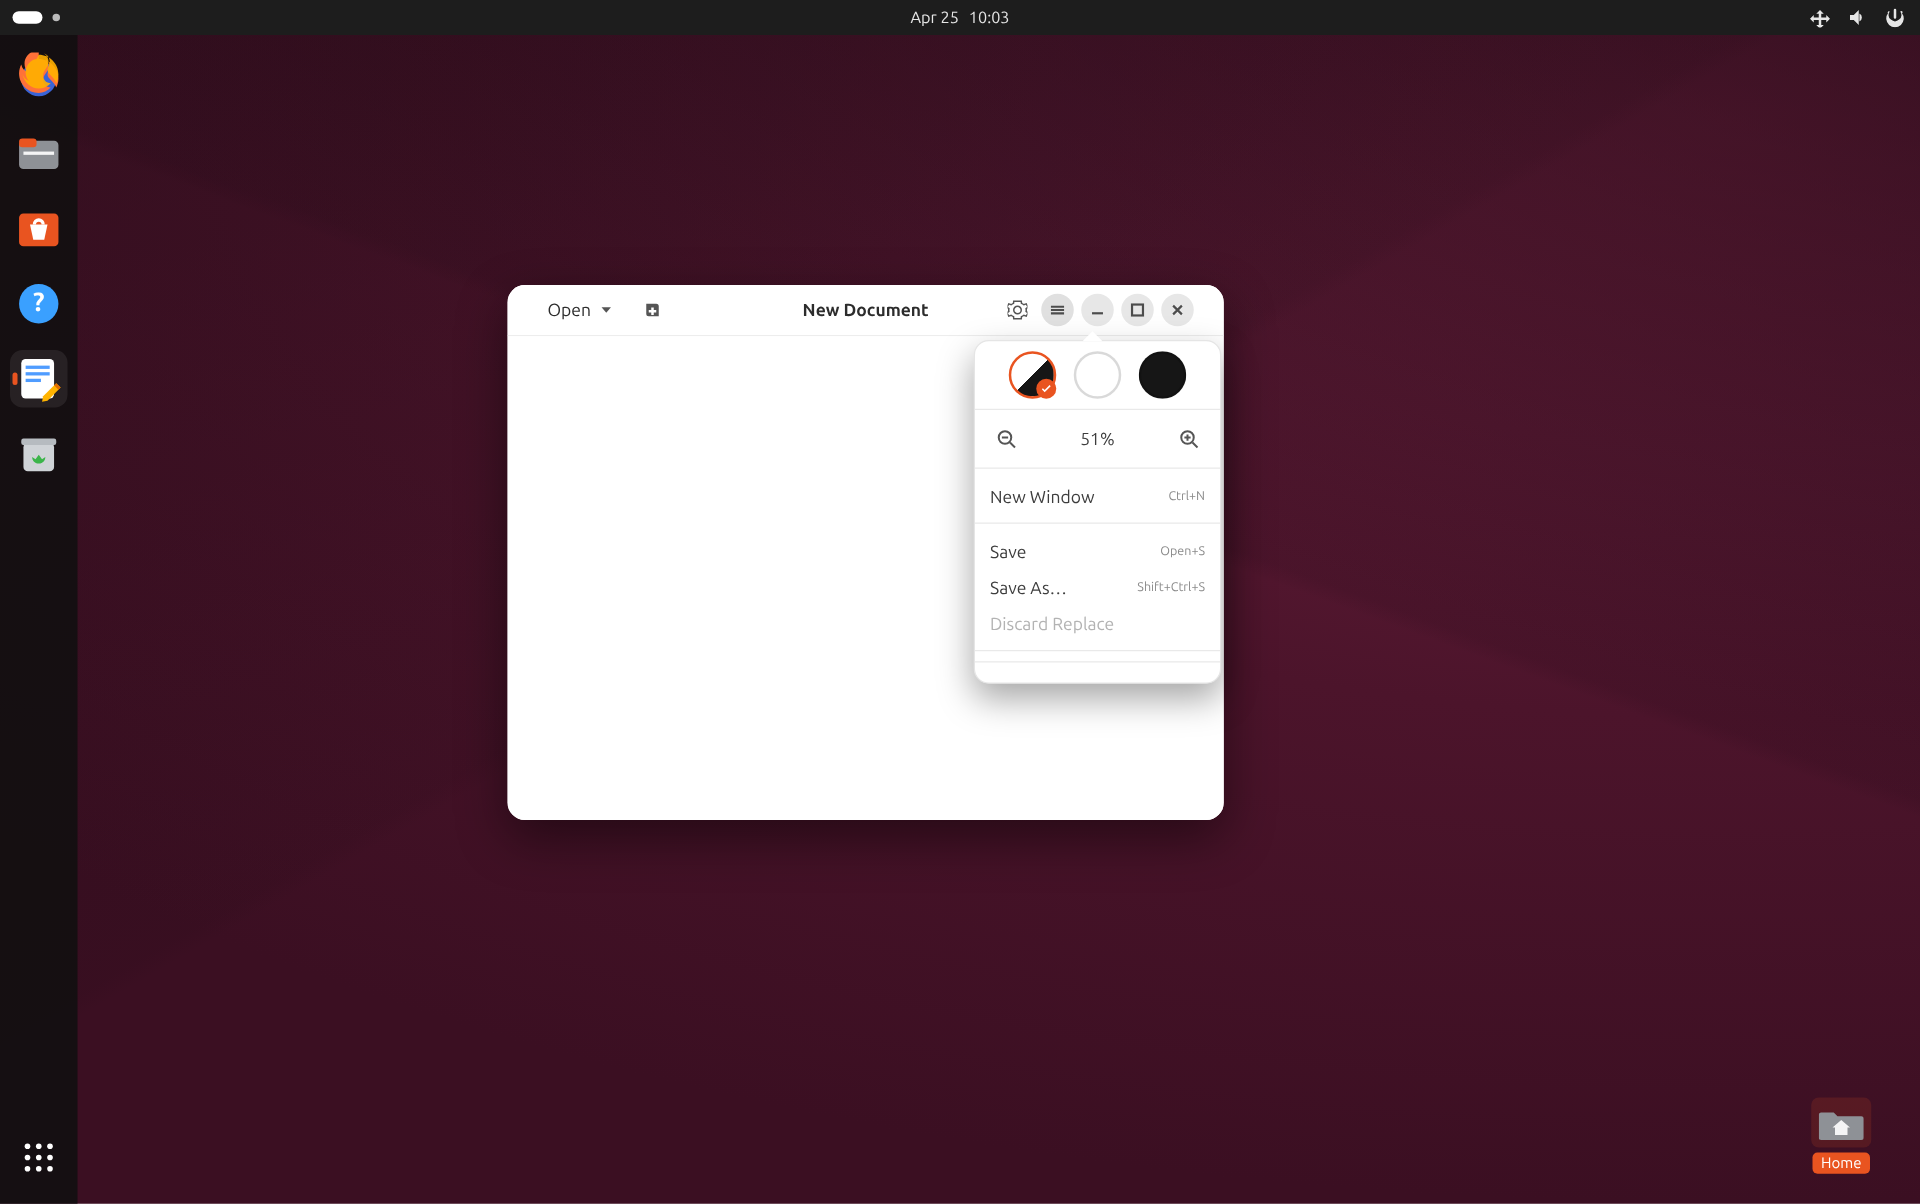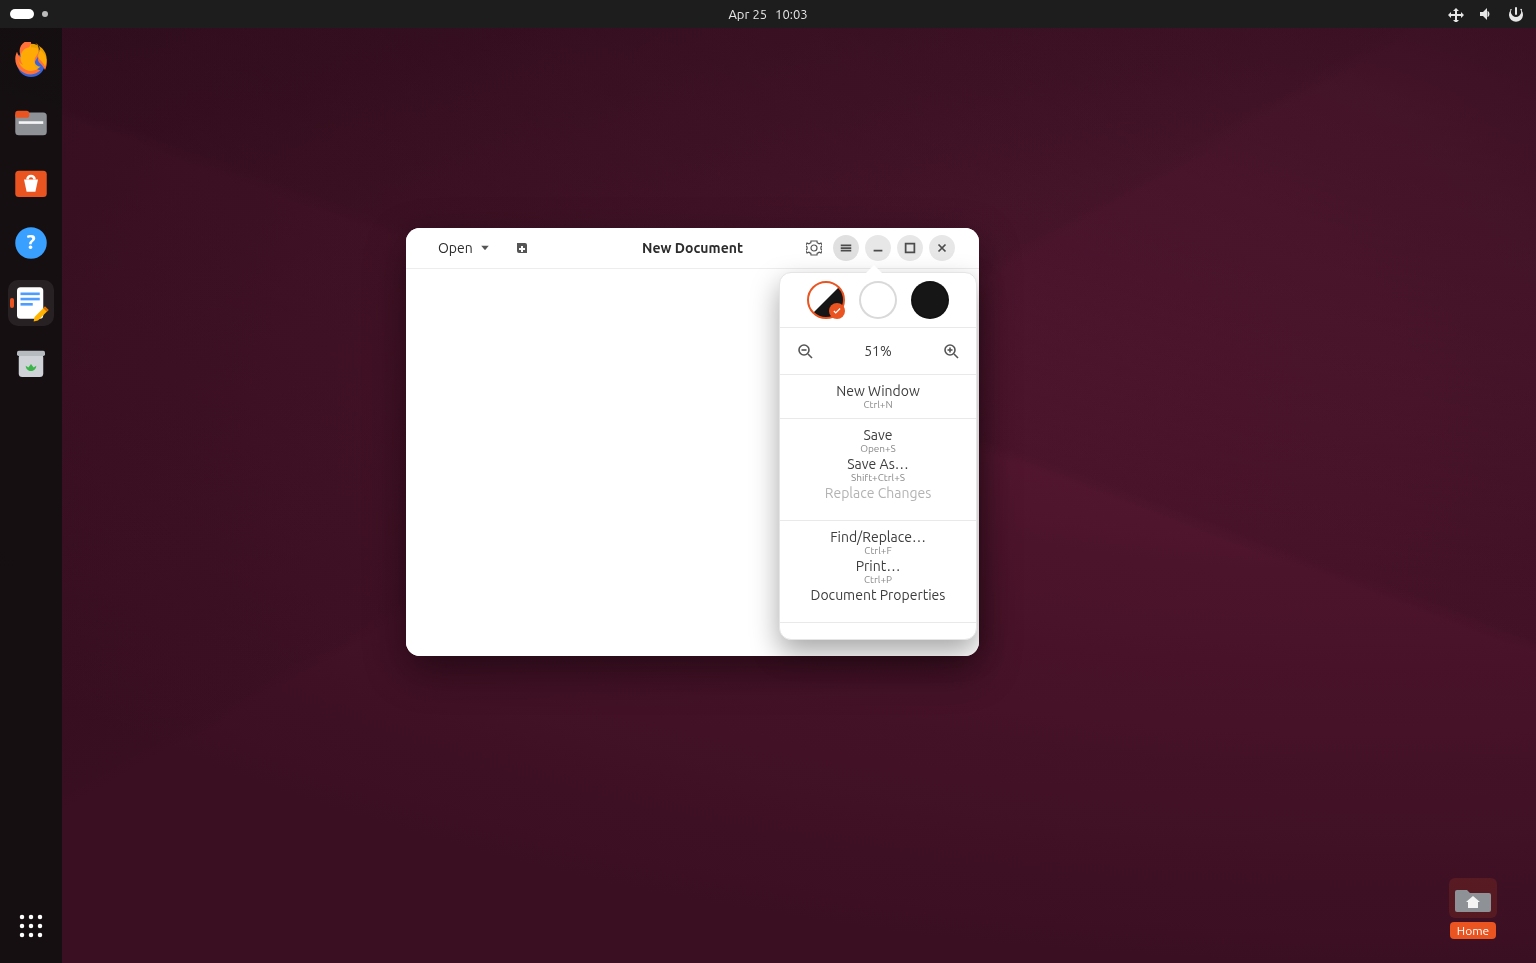--- a/index.html
+++ b/index.html
@@ -79,21 +79,21 @@
   .theme.light{background:#fff;}
   .theme.dark{background:#161616;}
   .chk{position:absolute;right:-2px;bottom:-2px;width:16px;height:16px;border-radius:50%;background:var(--ubuntu-orange);display:flex;align-items:center;justify-content:center;}
   .chk svg{width:10px;height:10px;fill:#fff;}
   .sep{height:1px;background:var(--menu-sep);margin:8px -8px;}
   .zoom{display:flex;align-items:center;justify-content:space-between;padding:0 2px;}
   .zoom .val{font-variant-numeric:tabular-nums;}
   .zbtn{width:30px;height:30px;border-radius:8px;display:flex;align-items:center;justify-content:center;}
   .zbtn svg{width:16px;height:16px;fill:#555;}
   .menu{display:flex;flex-direction:column;gap:2px;margin-top:2px;}
-  .mi{display:flex;align-items:center;justify-content:space-between;height:27px;padding:0 4px;border-radius:6px;flex-direction:column;}
+  .mi{display:flex;align-items:center;justify-content:space-between;height:27px;padding:0 4px;border-radius:6px;}
   .mi.disabled{color:var(--menu-disabled);}
   .mi .sc{color:var(--text-muted);font-size:10px;}
 
   
   .home-chip{
     position:absolute;right:36px;bottom:24px;width:54px;display:flex;flex-direction:column;align-items:center;gap:4px;
   }
   .home-chip .folder{width:48px;height:40px;border-radius:6px;background:rgba(233,84,32,.15);display:flex;align-items:center;justify-content:center;}
   .home-chip .folder svg{width:36px;height:32px;fill:#7a7f85;}
   .home-chip .label{background:var(--ubuntu-orange);color:#fff;font-size:12px;padding:2px 7px;border-radius:4px;}
@@ -284,37 +284,24 @@
   <div class="menu">
     <div class="mi">
         <span>Save</span>
         <span class="sc">Open+S</span>
       </div>
     <div class="mi">
         <span>Save As…</span>
         <span class="sc">Shift+Ctrl+S</span>
       </div>
     <div class="mi disabled">
-        <span>Replace Changes</span>
-      </div>
-  </div>
-  <div class="sep"></div>
-  <div class="menu">
-    <div class="mi">
-        <span>Find/Replace…</span>
-        <span class="sc">Ctrl+F</span>
-      </div>
-    <div class="mi">
-        <span>Print…</span>
-        <span class="sc">Ctrl+P</span>
-      </div>
-    <div class="mi">
-        <span>Document Properties</span>
-      </div>
-  </div>
+        <span>Discard Replace</span>
+      </div>
+  </div>
+  <div class="sep"></div>
   <div class="sep"></div>
 </div>
 
 <div class="home-chip">
   <div class="folder">
     <svg viewBox="0 0 36 32">
         <path d="M2 8h10l3 3h19a2 2 0 0 1 2 2v15a2 2 0 0 1-2 2H2a2 2 0 0 1-2-2V10a2 2 0 0 1 2-2z" fill="#8e9196"></path>
         <path d="M18 14l-7 6h2v6h10v-6h2z" fill="#fff" opacity=".9"></path>
       </svg>
   </div>

